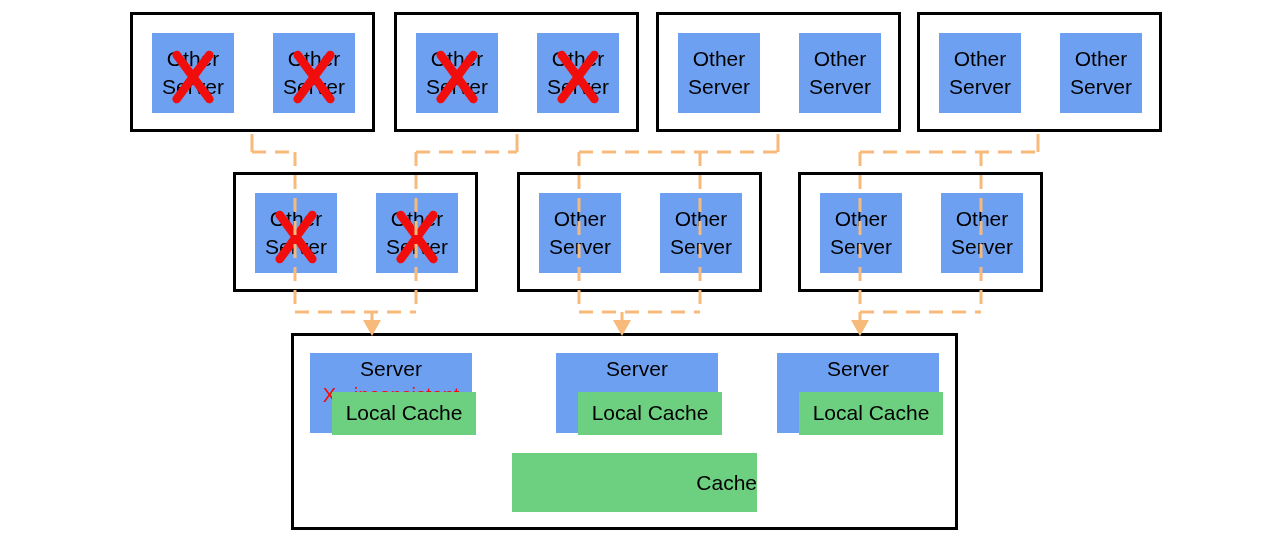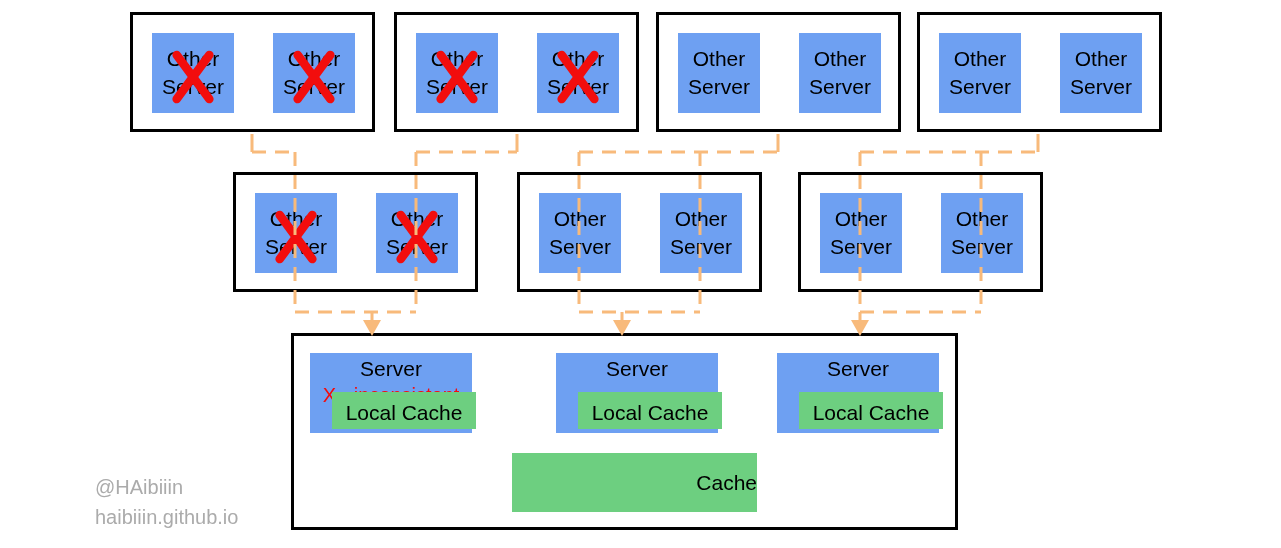--- a/index.html
+++ b/index.html
@@ -28,21 +28,21 @@
     position:absolute;left:291px;top:333px;width:667px;height:197px;
     border:3px solid #000;box-sizing:border-box;background:#fff;
   }
   .bsrv{position:absolute;width:162px;height:80px;top:353px;background:var(--server-blue);}
   .bsrv-title{font-size:21px;text-align:center;margin-top:4px;}
   .note{
     position:absolute;left:-9px;top:31px;width:180px;text-align:center;
     font-size:20px;color:var(--failure-red);white-space:nowrap;
   }
   .lcache{
-    position:absolute;left:22px;top:39px;width:144px;height:37px;
+    position:absolute;left:22px;top:39px;width:144px;height:43px;
     background:var(--cache-green);text-align:center;line-height:41px;font-size:21px;
   }
   .cachebox{
     position:absolute;left:512px;top:453px;width:245px;height:59px;
     background:var(--cache-green);text-align:right;line-height:59px;font-size:21px;
   }
   .watermark{
     position:absolute;left:95px;top:472px;font-size:20px;line-height:30px;
     color:var(--watermark-gray);
   }
@@ -198,18 +198,14 @@
     <path class="conn-dash" d="M295 152 V312 M416 152 V312 M579 152 V312 M700 152 V312 M860 152 V312 M981 152 V312"></path>
 
     <path class="conn-dash" d="M295 312 H416 M579 312 H700 M860 312 H981"></path>
 
     <path class="conn-solid" d="M372 312 V322 M622 312 V322 M860 312 V322"></path>
     <polygon class="conn-arrow" points="363,320 381,320 372,336"></polygon>
     <polygon class="conn-arrow" points="613,320 631,320 622,336"></polygon>
     <polygon class="conn-arrow" points="851,320 869,320 860,336"></polygon>
   </svg>
 
-  <div class="watermark">
-    <div>@HAibiiin</div>
-    <div>haibiiin.github.io</div>
-  </div>
 
 </div>
 
 </body></html>

